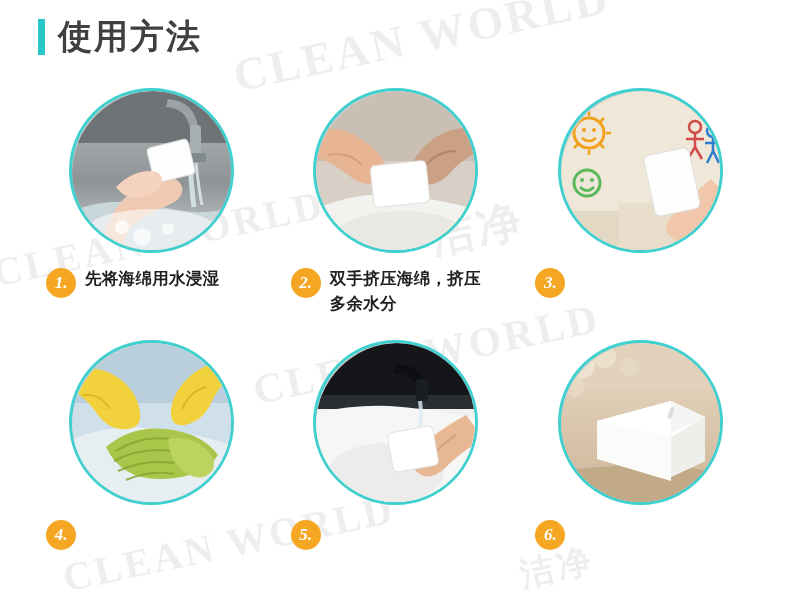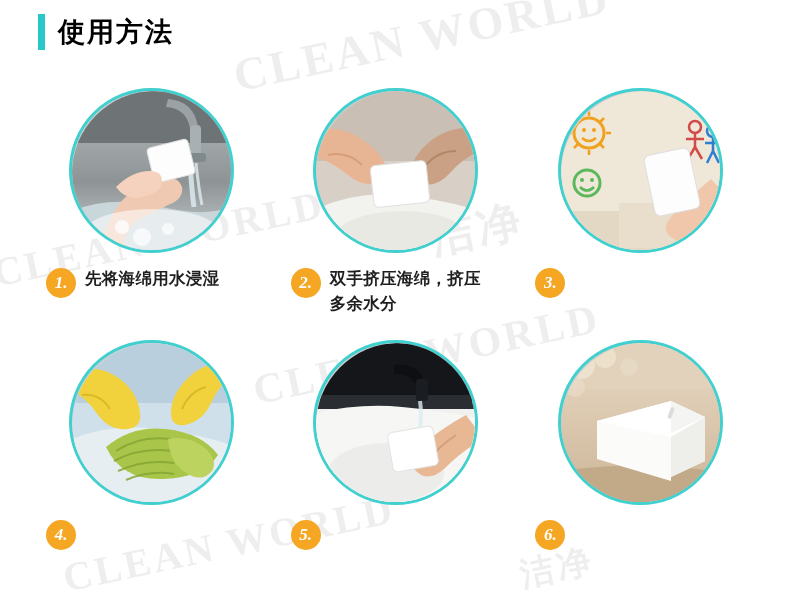--- a/index.html
+++ b/index.html
@@ -40,23 +40,23 @@
     top: 14px; left: 38px;
     display: flex; align-items: center;
     z-index: 6;
   }
   .header-bar {
     width: 7px; height: 36px;
     background: #28c8c8;
     margin-right: 13px;
   }
   .header-title {
-    font-size: 27px;
+    font-size: 34px;
     font-weight: bold;
-    color: #000000;
+    color: #404040;
     letter-spacing: 2px;
     font-family: "DejaVu Sans", sans-serif;
   }
 
   
   .grid {
     position: absolute;
     top: 88px; left: 36px;
     width: 720px;
     display: grid;

